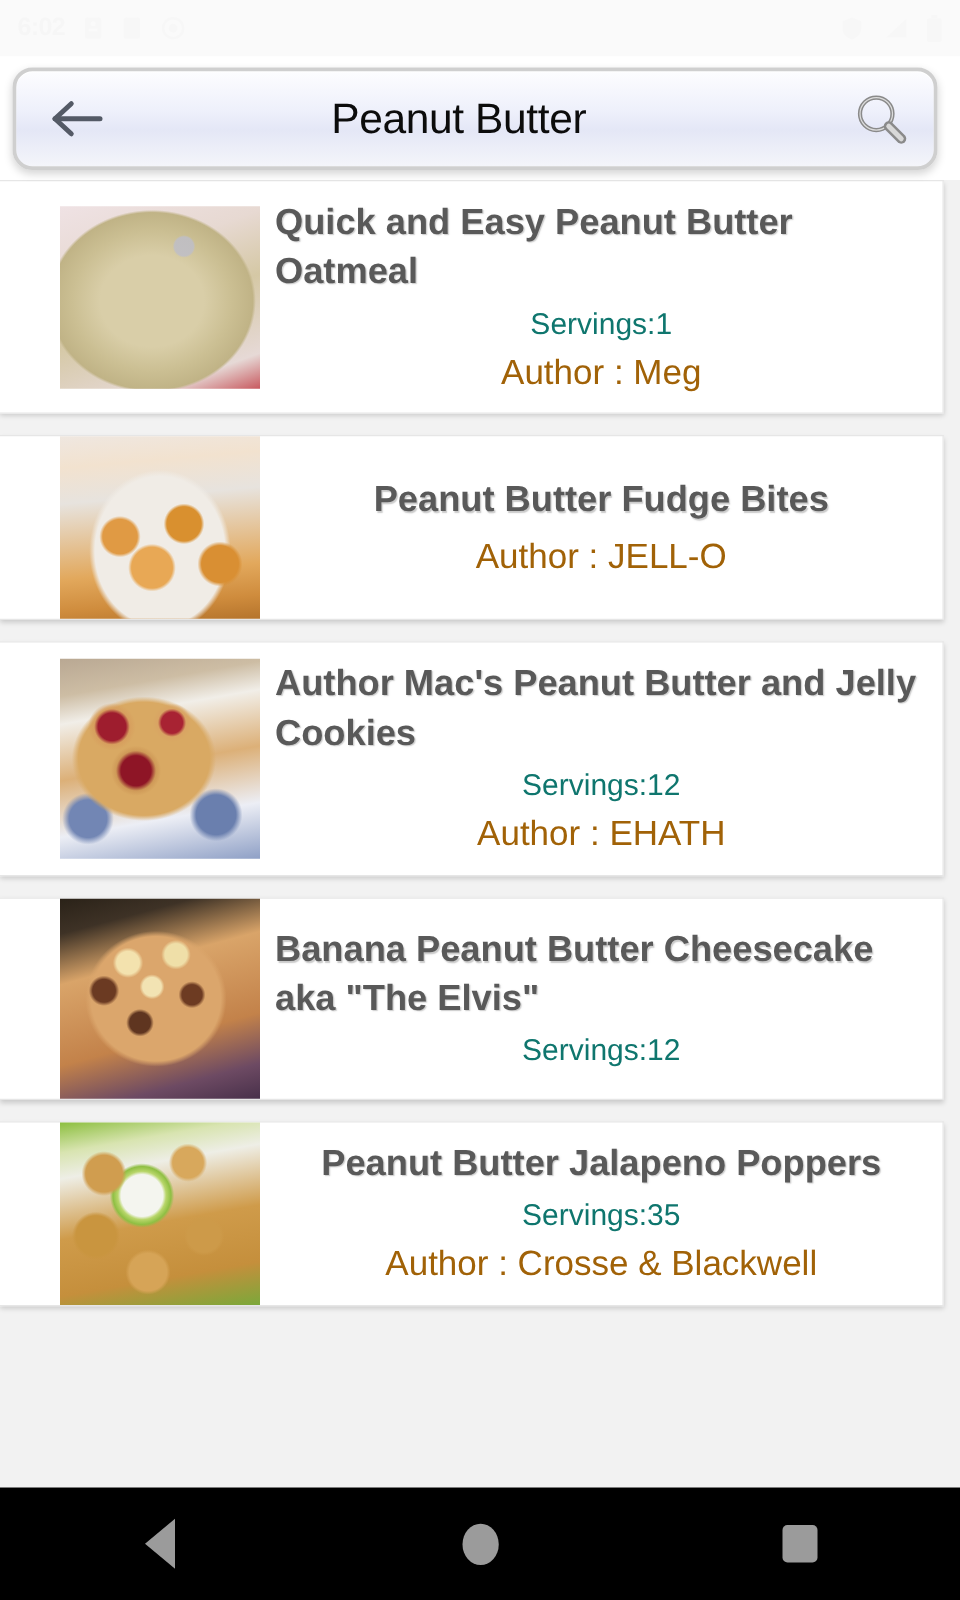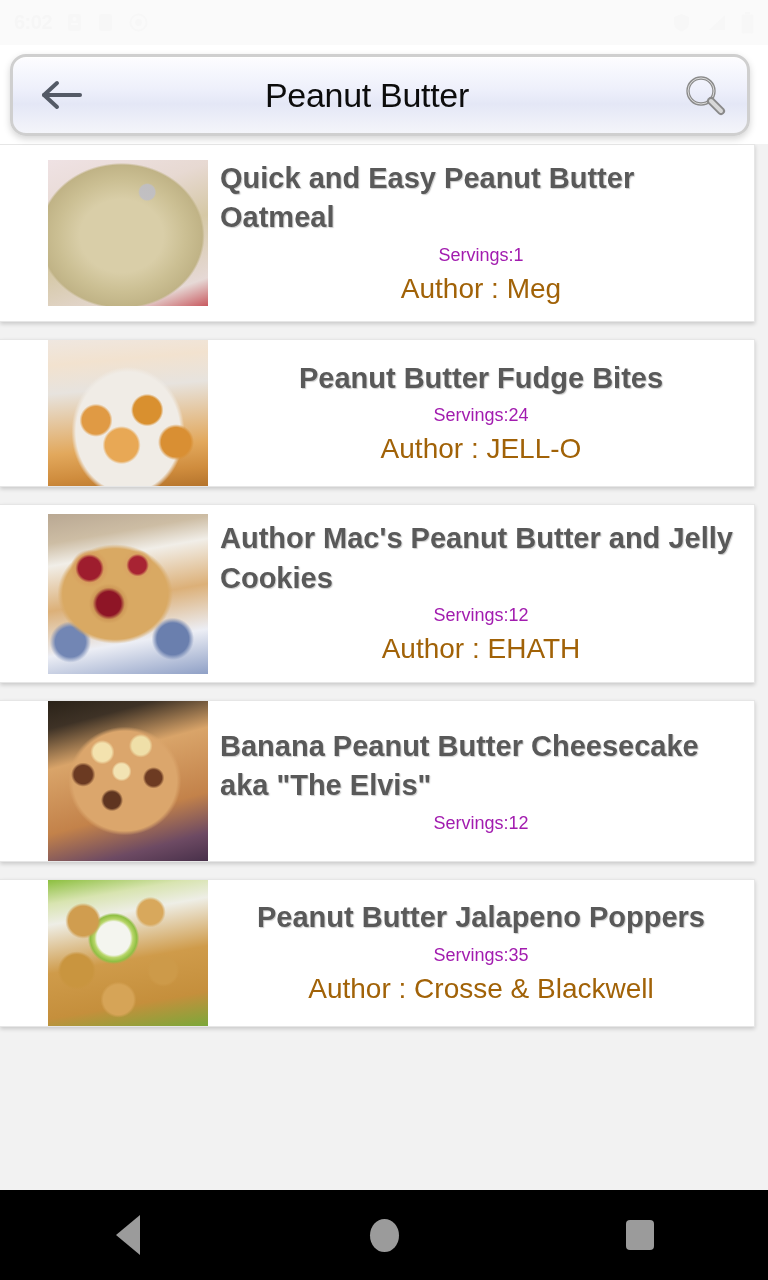--- a/index.html
+++ b/index.html
@@ -159,22 +159,22 @@
     line-height: 1.36;
     color: #595959;
     text-shadow: 1px 1px 1px rgba(150,150,150,0.5);
     margin-bottom: 4px;
   }
   .title-left   { text-align: left; }
   .title-center { text-align: center; }
 
   .recipe-servings {
     font-family: "Liberation Sans", sans-serif;
-    font-size: 18px;
-    color: #a21caf;
+    font-size: 24px;
+    color: #0f766e;
     text-align: center;
     line-height: 1.5;
   }
   .recipe-author {
     font-family: "Liberation Sans", sans-serif;
     font-size: 28px;
     color: #a16207;
     text-align: center;
     line-height: 1.45;
   }
@@ -342,21 +342,20 @@
         <div class="recipe-title title-left">Quick and Easy Peanut Butter Oatmeal</div>
         <div class="recipe-servings">Servings:1</div>
         <div class="recipe-author">Author : Meg</div>
       </div>
     </div>
 
     <div class="recipe-card">
       <div class="thumb thumb-tall ph-fudge"></div>
       <div class="card-body">
         <div class="recipe-title title-center">Peanut Butter Fudge Bites</div>
-        <div class="recipe-servings">Servings:24</div>
         <div class="recipe-author">Author : JELL-O</div>
       </div>
     </div>
 
     <div class="recipe-card">
       <div class="thumb thumb-xtall ph-pbj"></div>
       <div class="card-body">
         <div class="recipe-title title-left">Author Mac's Peanut Butter and Jelly Cookies</div>
         <div class="recipe-servings">Servings:12</div>
         <div class="recipe-author">Author : EHATH</div>

